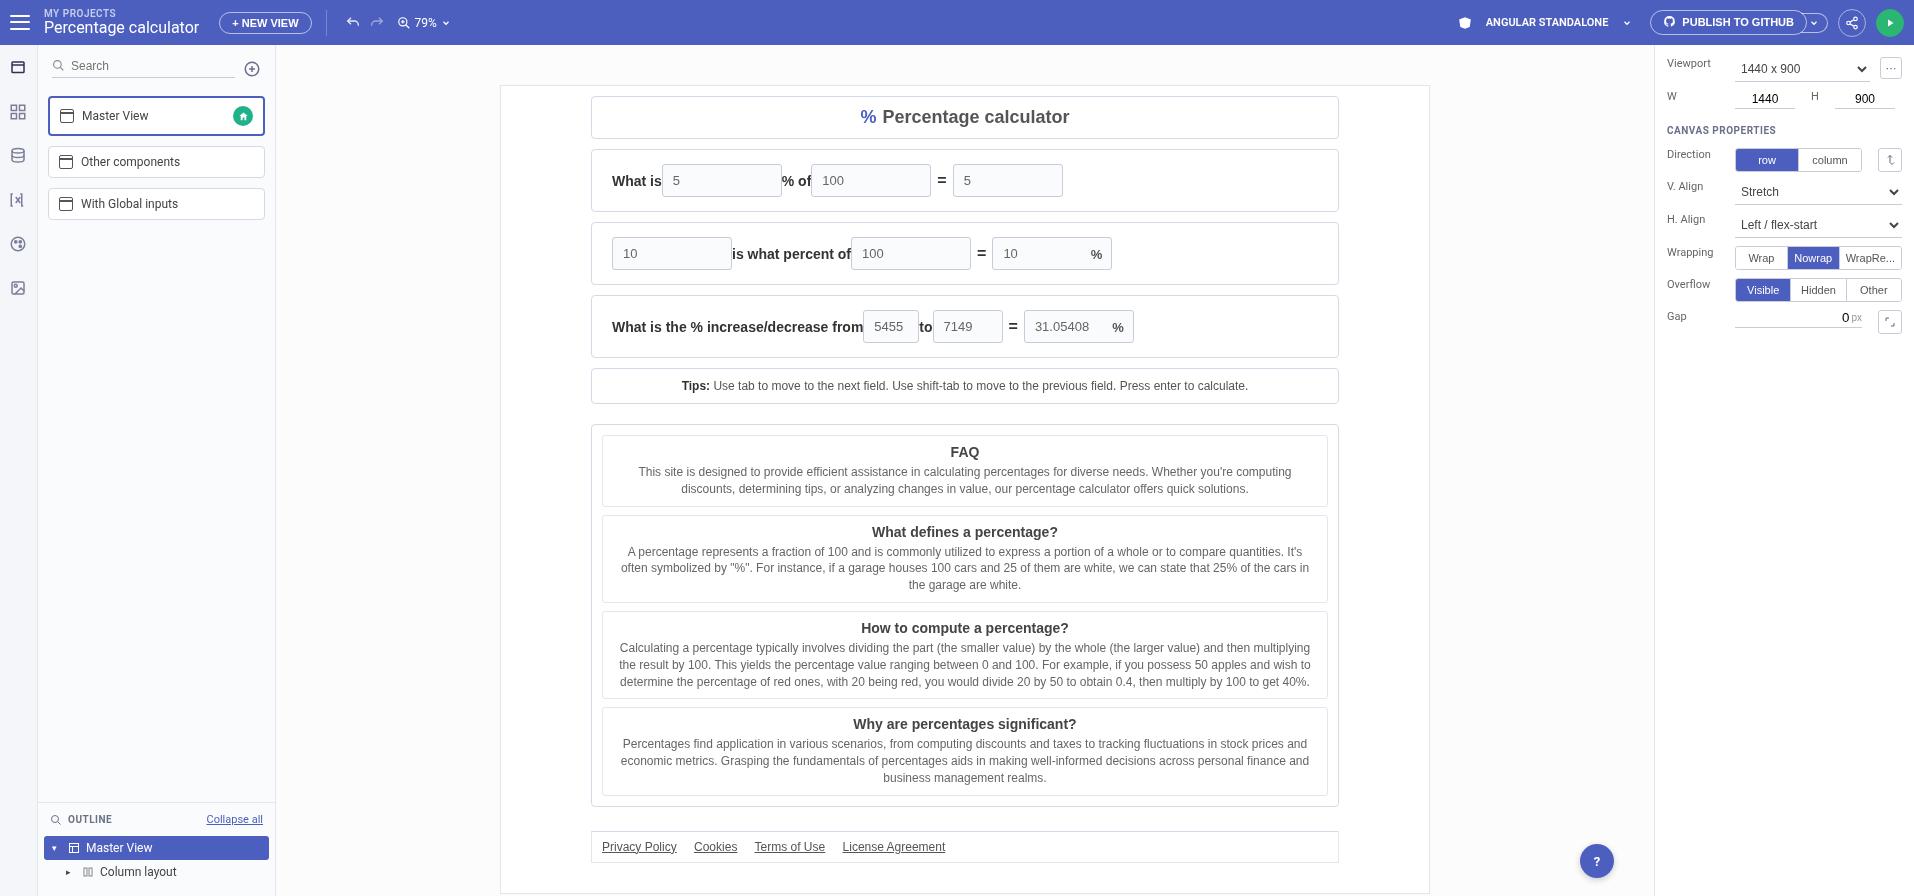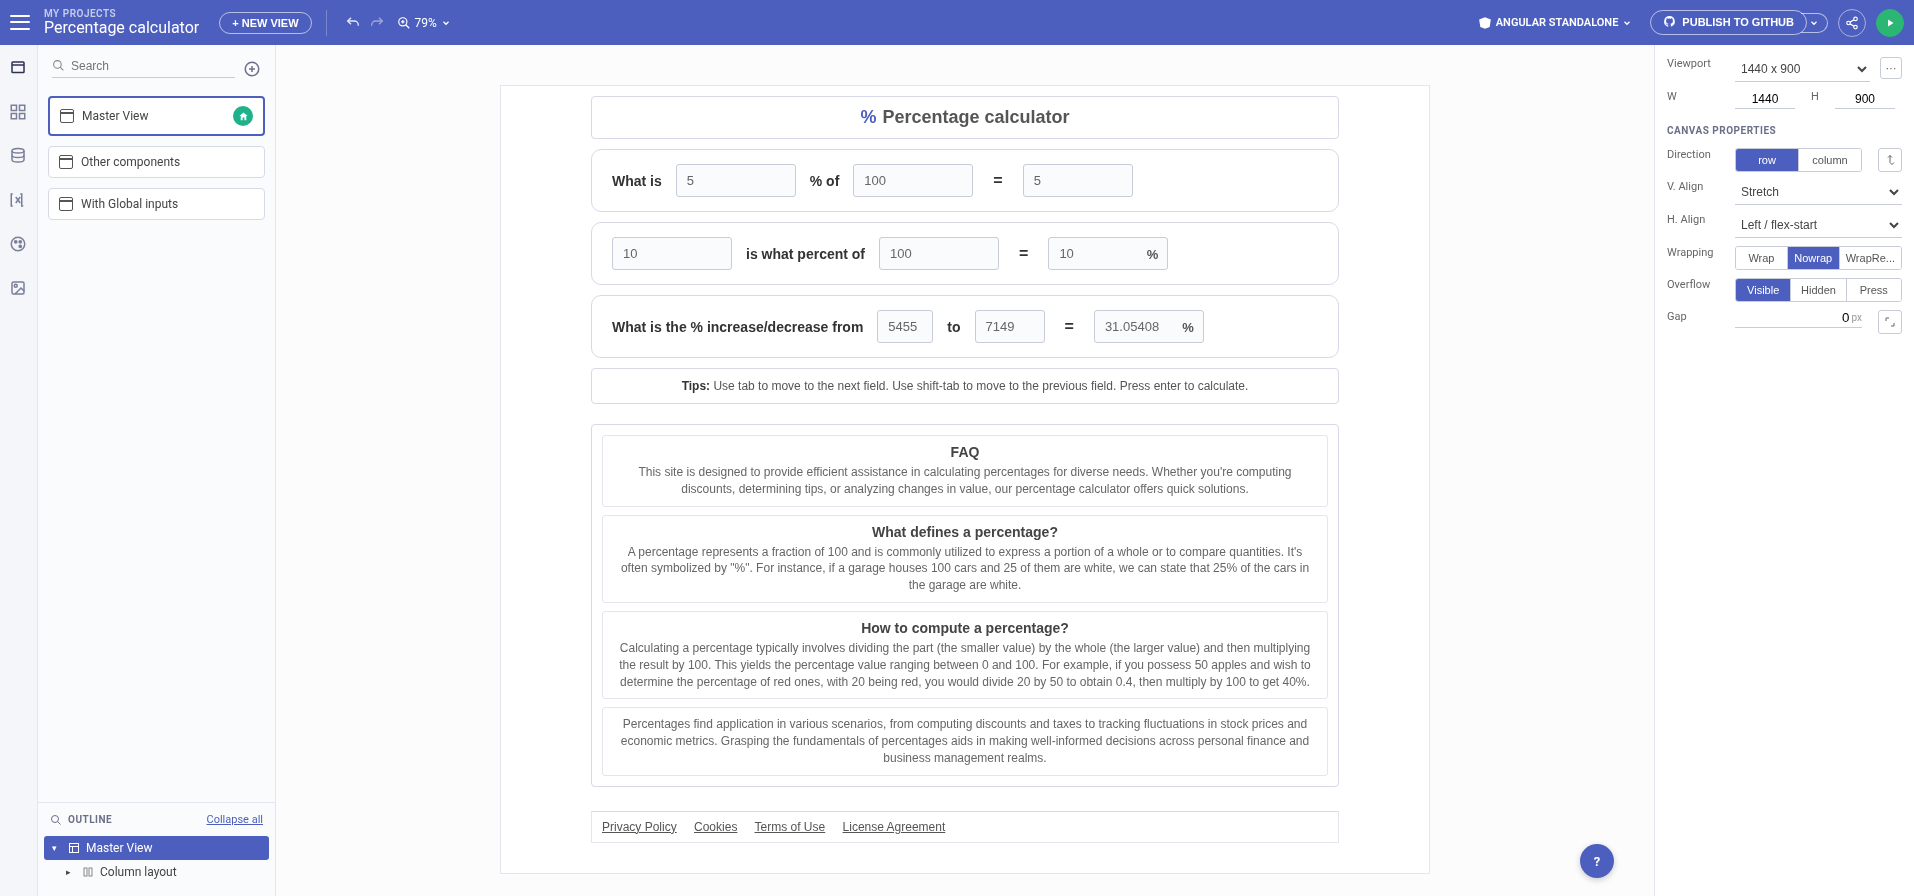--- a/index.html
+++ b/index.html
@@ -37,21 +37,21 @@
     font-weight:600;
     color:#fff;
     background:transparent;
     cursor:pointer;
     text-align:center;
   }
   .top-divider { width:1px; height:26px; background:rgba(255,255,255,0.25); margin:0 14px; }
   .top-icon-btn { width:24px; height:24px; display:flex; align-items:center; justify-content:center; color:#fff; opacity:0.85; cursor:pointer; }
   .zoom { display:flex; align-items:center; gap:4px; margin-left:8px; font-size:12px;}
   .top-spacer { flex:1; }
-  .framework { display:flex; align-items:center; gap:4px; font-size:11px; font-weight:600; margin-right:18px;}
+  .framework { display:flex; align-items:center; gap:14px; font-size:11px; font-weight:600; margin-right:18px;}
   .publish-btn {
     border:1px solid rgba(255,255,255,0.6);
     border-radius:14px;
     padding:4px 12px;
     font-size:11px;
     font-weight:600;
     background:transparent;
     color:#fff;
     cursor:pointer;
   }
@@ -128,22 +128,22 @@
     width:930px; padding:10px 90px 30px;
     font-family: Arial, sans-serif;
   }
   .calc-header {
     border:1px solid #d7dae6; border-radius:4px; padding:10px;
     text-align:center; font-size:18px; color:#555; font-weight:600; margin-bottom:10px;
     display:flex; align-items:center; justify-content:center; gap:6px;
   }
   .calc-header .pct { color:#4d5fbe; font-weight:700; }
   .calc-card {
-    border:1px solid #d7dae6; border-radius:10px; padding:14px 20px; margin-bottom:10px;
-    display:flex; align-items:center; gap:14px;
+    border:1px solid #d7dae6; border-radius:4px; padding:14px 20px; margin-bottom:10px;
+    display:flex; align-items:center; 
   }
   .calc-card .lbl { font-size:14px; color:#333; font-weight:600; }
   .calc-card input {
     border:1px solid #c8cbd8; border-radius:3px; padding:8px 10px; font-size:13px;
     background:#fafbfc; color:#666; width:120px;
   }
   .eq { font-size:16px; font-weight:700; color:#333; margin:0 6px;}
   .result-wrap { position:relative; }
   .result-wrap .pct-suffix { position:absolute; right:10px; top:50%; transform:translateY(-50%); color:#555; font-weight:600;}
   .tips-card {
@@ -434,20 +434,21 @@
           </div>
           <div class="faq-item">
             <h4>What defines a percentage?</h4>
             <p>A percentage represents a fraction of 100 and is commonly utilized to express a portion of a whole or to compare quantities. It's often symbolized by "%". For instance, if a garage houses 100 cars and 25 of them are white, we can state that 25% of the cars in the garage are white.</p>
           </div>
           <div class="faq-item">
             <h4>How to compute a percentage?</h4>
             <p>Calculating a percentage typically involves dividing the part (the smaller value) by the whole (the larger value) and then multiplying the result by 100. This yields the percentage value ranging between 0 and 100. For example, if you possess 50 apples and wish to determine the percentage of red ones, with 20 being red, you would divide 20 by 50 to obtain 0.4, then multiply by 100 to get 40%.</p>
           </div>
           <div class="faq-item" style="margin-bottom:0">
+            <h4>Why are percentages significant?</h4>
             <p>Percentages find application in various scenarios, from computing discounts and taxes to tracking fluctuations in stock prices and economic metrics. Grasping the fundamentals of percentages aids in making well-informed decisions across personal finance and business management realms.</p>
           </div>
         </div>
 
         <div class="footer-links">
           <a>Privacy Policy</a>
           <a>Cookies</a>
           <a>Terms of Use</a>
           <a>License Agreement</a>
         </div>
@@ -505,21 +506,21 @@
         <button class="active">Nowrap</button>
         <button>WrapRe...</button>
       </div>
     </div>
 
     <div class="rp-row">
       <span class="rp-label">Overflow</span>
       <div class="btn-group">
         <button class="active">Visible</button>
         <button>Hidden</button>
-        <button>Press</button>
+        <button>Other</button>
       </div>
     </div>
 
     <div class="rp-row gap-row">
       <span class="rp-label">Gap</span>
       <div style="flex:1;display:flex;justify-content:flex-end;align-items:center;gap:2px;border-bottom:1px solid #c8cbd8;padding-bottom:2px;">
         <input style="border: none; text-align: right; width: 40px; background: transparent;" value="0">
         <span style="font-size:10px;color:#999">px</span>
       </div>
       <div class="swap-btn">

